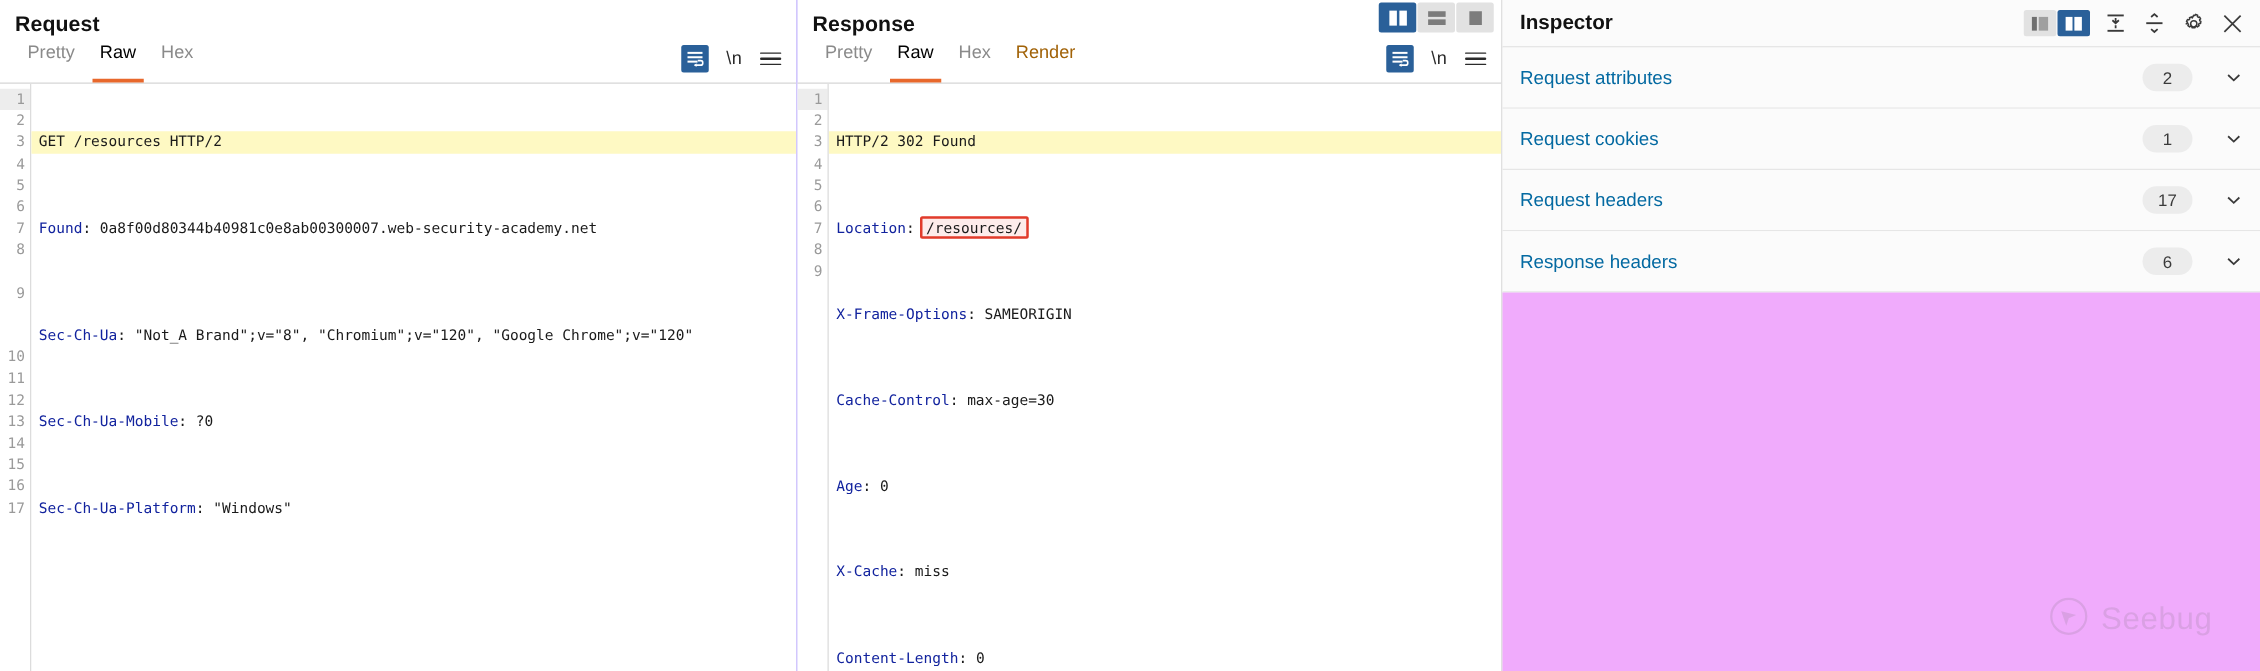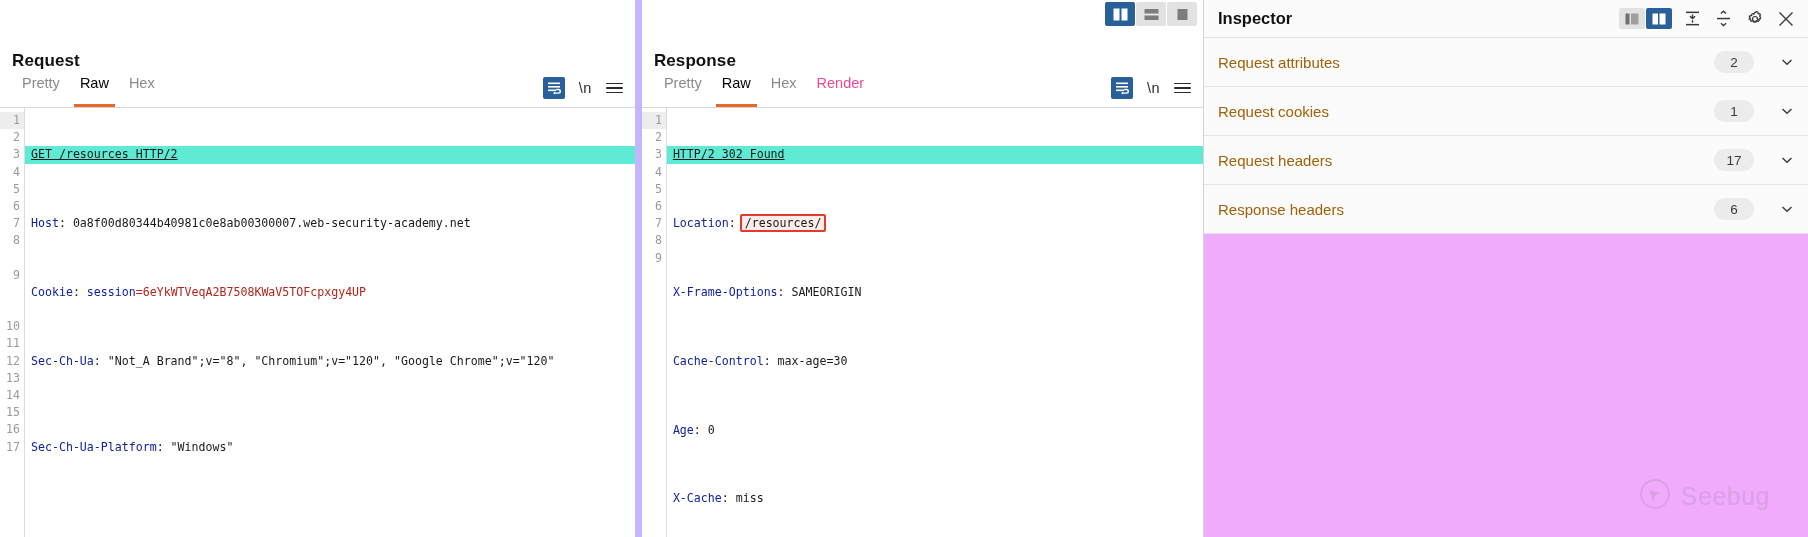--- a/index.html
+++ b/index.html
@@ -8,40 +8,40 @@
     background:#ffffff;
     font-family:"Liberation Sans", sans-serif;
     color:#1a1a1a;
     -webkit-font-smoothing:antialiased;
   }
   .app{display:flex;width:1808px;height:537px;position:relative;}
 
   
   .panel{display:flex;flex-direction:column;height:537px;background:#fff;position:relative;}
   .panel.request{width:637px;}
-  .panel.response{width:563px;border-left:7px solid #c4b5fd;}
+  .panel.response{width:563px;border-left:1px solid #c4b5fd;}
 
   .panel-title{
     font-size:17px;font-weight:bold;color:#111;
-    padding:10px 0 4px 12px;letter-spacing:.1px;margin-top:41px;
+    padding:10px 0 4px 12px;letter-spacing:.1px;
   }
 
   .tabbar{
     display:flex;position:relative;
     padding-left:12px;height:32px;border-bottom:1px solid #d6d6d6;
   }
   .tab{
     font-size:14.5px;color:#8a8a8a;padding:0 10px 7px 10px;
     cursor:default;white-space:nowrap;position:relative;
   }
   .tab.active{color:#000000;}
   .tab.active:after{
     content:"";position:absolute;left:4px;right:4px;bottom:0;height:3px;background:#e8682c;
   }
-  .tab.disabled{color:#ec4899;}
+  .tab.disabled{color:#a16207;}
 
   .tabbar-right{margin-left:auto;display:flex;align-items:center;gap:14px;padding:0 12px 6px 0;}
 
   .wrap-btn{
     width:22px;height:22px;background:#2a6099;border-radius:2px;
     display:flex;align-items:center;justify-content:center;
   }
   .wrap-btn svg{display:block;}
   .nl-btn{font-size:14.5px;color:#2b2b2b;letter-spacing:.5px;}
   .burger{display:flex;flex-direction:column;justify-content:center;gap:3px;width:17px;height:16px;}
@@ -57,21 +57,21 @@
     width:24px;min-width:24px;text-align:right;padding-top:4px;
     color:#9a9a9a;user-select:none;background:#fff;
   }
   .gutter .ln{height:17.2px;padding-right:4px;box-sizing:border-box;}
   .gutter .ln.hl{background:#ededed;}
   .lines{
     flex:1;padding-top:4px;border-left:1px solid #dcdcdc;overflow:hidden;
     white-space:pre;
   }
   .lines .row{height:17.2px;padding-left:6px;box-sizing:border-box;}
-  .lines .row.hl{background:#5eead4;text-decoration:underline;}
+  .lines .row.hl{background:#fef9c3;}
   .hdr{color:#12239e;}
   .val{color:#1a1a1a;}
   .ckey{color:#12239e;}
   .cval{color:#b3261e;}
   .plain{color:#1a1a1a;}
   .hi-box{
     border:2px solid #e13b2b;background:#fdeceb;
     padding:0 3px;margin-left:-3px;border-radius:2px;
   }
 
@@ -98,21 +98,21 @@
   .insp-tools{margin-left:auto;display:flex;align-items:center;gap:10px;}
   .seg{display:flex;gap:1px;}
   .seg .s{width:26px;height:21px;display:flex;align-items:center;justify-content:center;background:#e2e2e2;border-radius:2px;}
   .seg .s.active{background:#2a6099;}
   .tool{width:21px;height:21px;display:flex;align-items:center;justify-content:center;}
 
   .insp-row{
     height:48px;min-height:48px;display:flex;align-items:center;
     padding:0 14px 0 14px;border-bottom:1px solid #e6e6e6;background:#fbfbfb;
   }
-  .insp-label{font-size:15px;color:#a16207;text-align:center;}
+  .insp-label{font-size:15px;color:#0369a1;text-align:center;}
   .insp-right{margin-left:auto;display:flex;align-items:center;gap:26px;}
   .badge{
     min-width:26px;height:22px;padding:0 7px;border-radius:11px;background:#ececec;
     display:flex;align-items:center;justify-content:center;font-size:13.5px;color:#3a3a3a;
   }
   .chev{width:14px;height:14px;}
   .insp-body{flex:1;background:#f0abfc;position:relative;}
 
   .watermark{
     position:absolute;right:38px;bottom:22px;display:flex;align-items:center;gap:9px;
@@ -172,26 +172,26 @@
         <div class="ln">13</div>
         <div class="ln">14</div>
         <div class="ln">15</div>
         <div class="ln">16</div>
         <div class="ln">17</div>
       </div>
 
       <div class="lines">
         <div class="row hl"><span class="plain">GET /resources HTTP/2</span></div>
 
-        <div class="row"><span class="hdr">Host</span><span class="plain">: </span><span class="val">0a8f00d80344b40981c0e8ab00300007.web-security-academy.net</span></div>
-
-        <div class="row"><span class="hdr">Cookie</span><span class="plain">: </span><span class="ckey">session</span><span class="cval">=</span><span class="cval">6eYkWTVeqA2B7508KWaV5TOFcpxgy4UP</span></div>
+        <div class="row"><span class="hdr">Found</span><span class="plain">: </span><span class="val">0a8f00d80344b40981c0e8ab00300007.web-security-academy.net</span></div>
+
 
         <div class="row"><span class="hdr">Sec-Ch-Ua</span><span class="plain">: </span><span class="val">"Not_A Brand";v="8", "Chromium";v="120", "Google Chrome";v="120"</span></div>
 
+        <div class="row"><span class="hdr">Sec-Ch-Ua-Mobile</span><span class="plain">: </span><span class="val">?0</span></div>
 
         <div class="row"><span class="hdr">Sec-Ch-Ua-Platform</span><span class="plain">: </span><span class="val">"Windows"</span></div>
 
 
         
         
 
         
         
         

